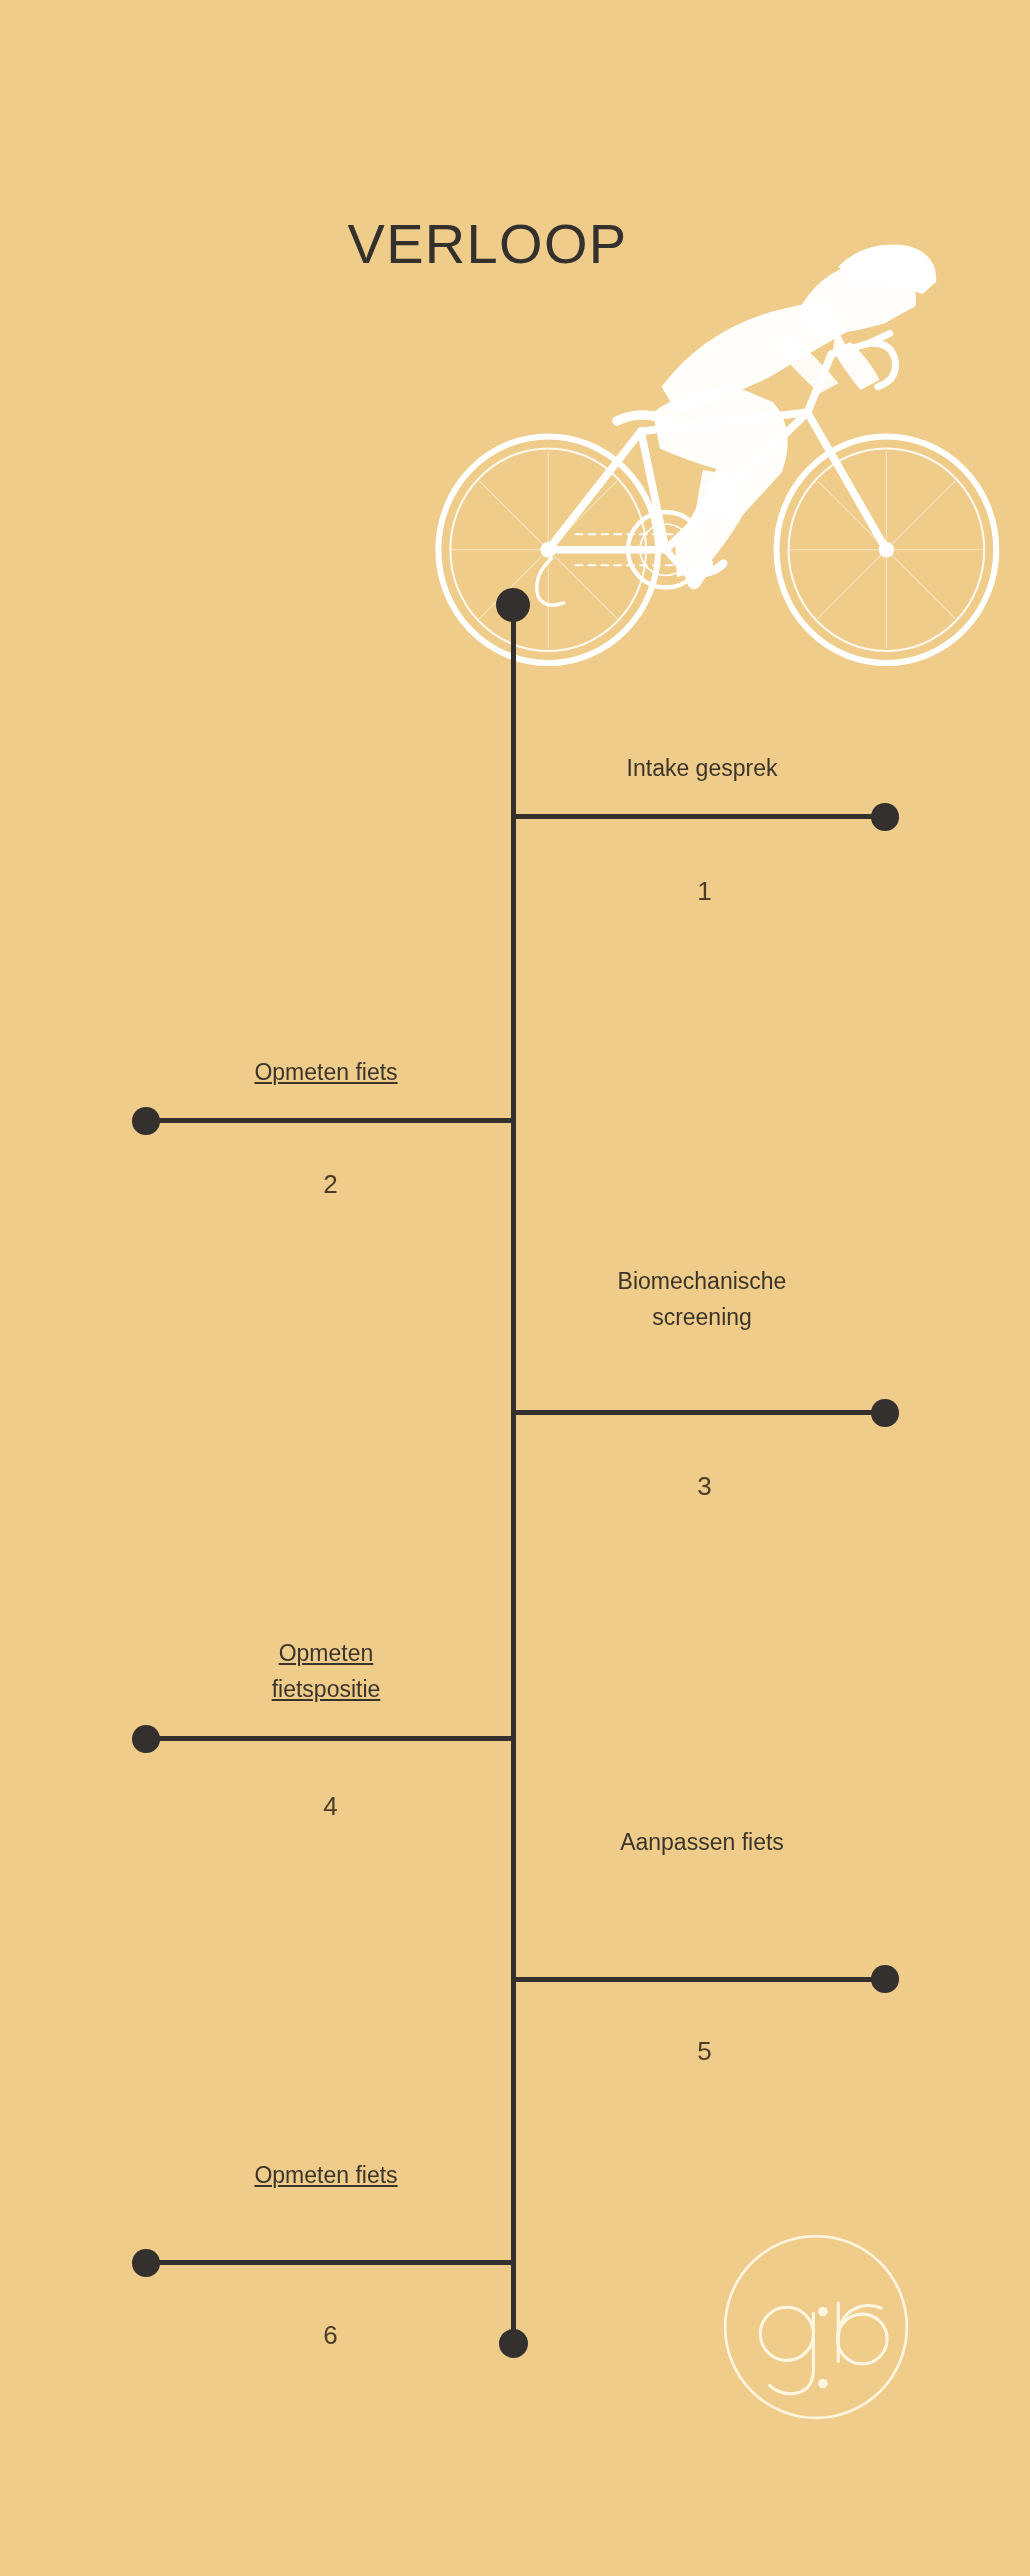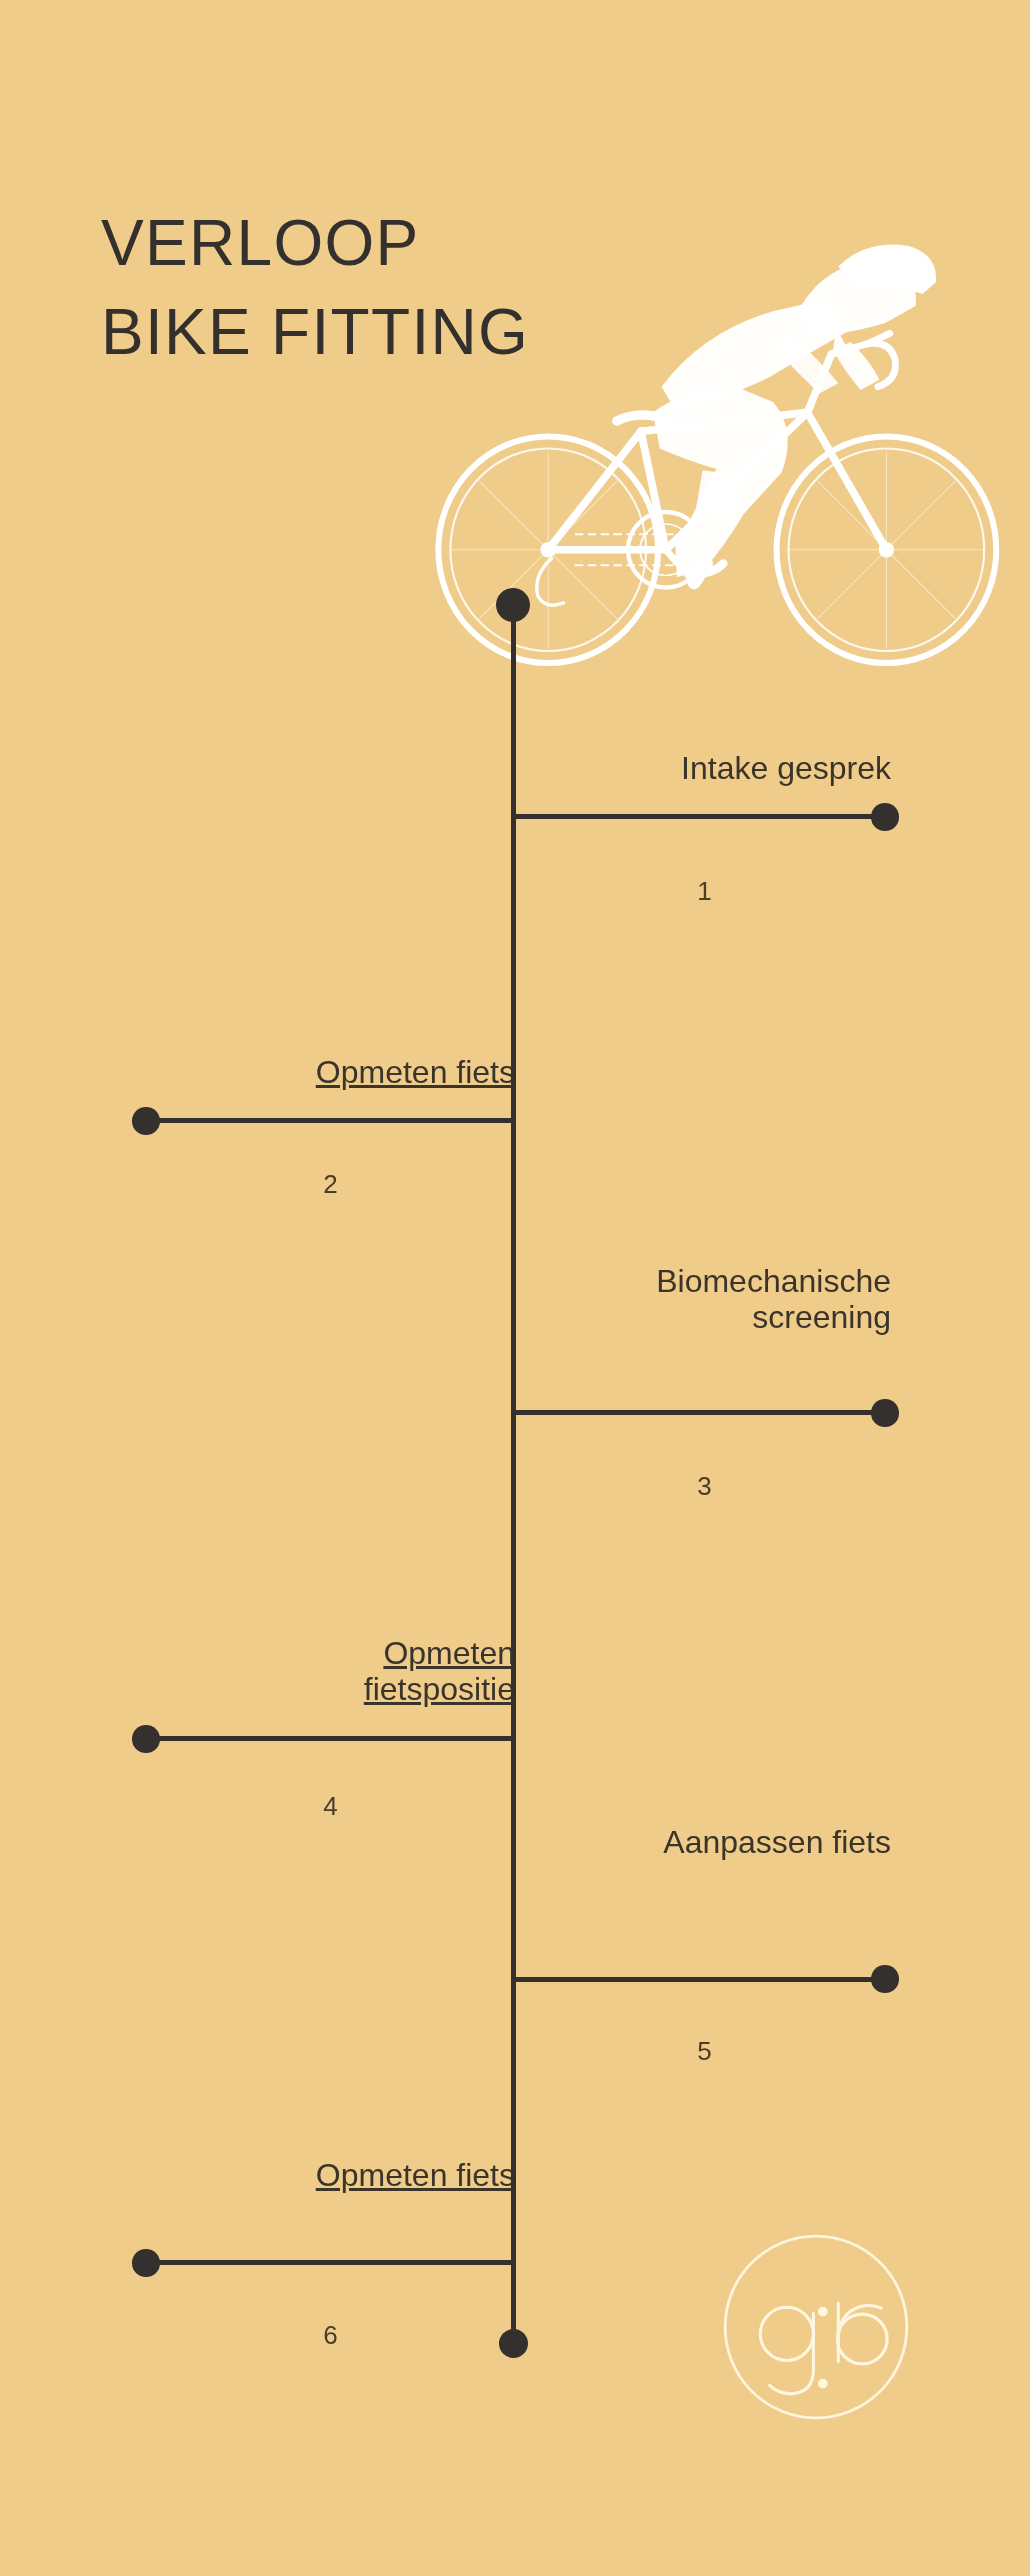--- a/index.html
+++ b/index.html
@@ -28,26 +28,27 @@
     pointer-events: none;
   }
   #title-block {
     position: absolute;
     left: 101px;
     top: 199px;
     width: 773px;
     z-index: 5;
   }
   .title-line {
-    font-size: 64px;
+    font-size: 56px;
     line-height: 89px;
     font-weight: 300;
     letter-spacing: 1.3px;
     color: #33302D;
     white-space: nowrap;
+    text-align: center;
   }
 
   
   #spine {
     position: absolute;
     left: 511px;
     top: 605px;
     width: 5.2px;
     height: 1743px;
     background: #33302D;
@@ -79,25 +80,25 @@
   }
   .branch-dot {
     position: absolute;
     width: 27.5px;
     height: 27.5px;
     border-radius: 50%;
     background: #33302D;
   }
   .step-label {
     position: absolute;
-    font-size: 32px;
+    font-size: 23px;
     line-height: 36px;
     font-weight: 400;
     color: #3B342A;
-    text-align: right;
+    text-align: center;
     white-space: pre-line;
   }
   .step-number {
     position: absolute;
     font-size: 26px;
     line-height: 27.5px;
     font-weight: 400;
     color: #4A3C26;
     text-align: center;
     width: 69px;
@@ -198,21 +199,20 @@
         <path d="M330 268 Q386 254 440 244"></path>
         <path d="M336 300 Q392 286 444 272"></path>
         <path d="M324 356 Q364 344 398 330"></path>
         <path d="M352 420 Q378 400 404 378"></path>
       </g>
     </g>
   </svg>
 
   <div id="title-block">
     <div class="title-line">VERLOOP</div>
-    <div class="title-line">BIKE FITTING</div>
   </div>
 
   <div id="spine"></div>
   <div class="node-dot" id="node-top"></div>
   <div class="node-dot" id="node-bottom"></div>
 
   <div class="step side-right">
     <div class="step-label" style="top:750px">Intake gesprek</div>
     <div class="branch-line" style="top:814px"></div>
     <div class="branch-dot" style="top:803px"></div>

